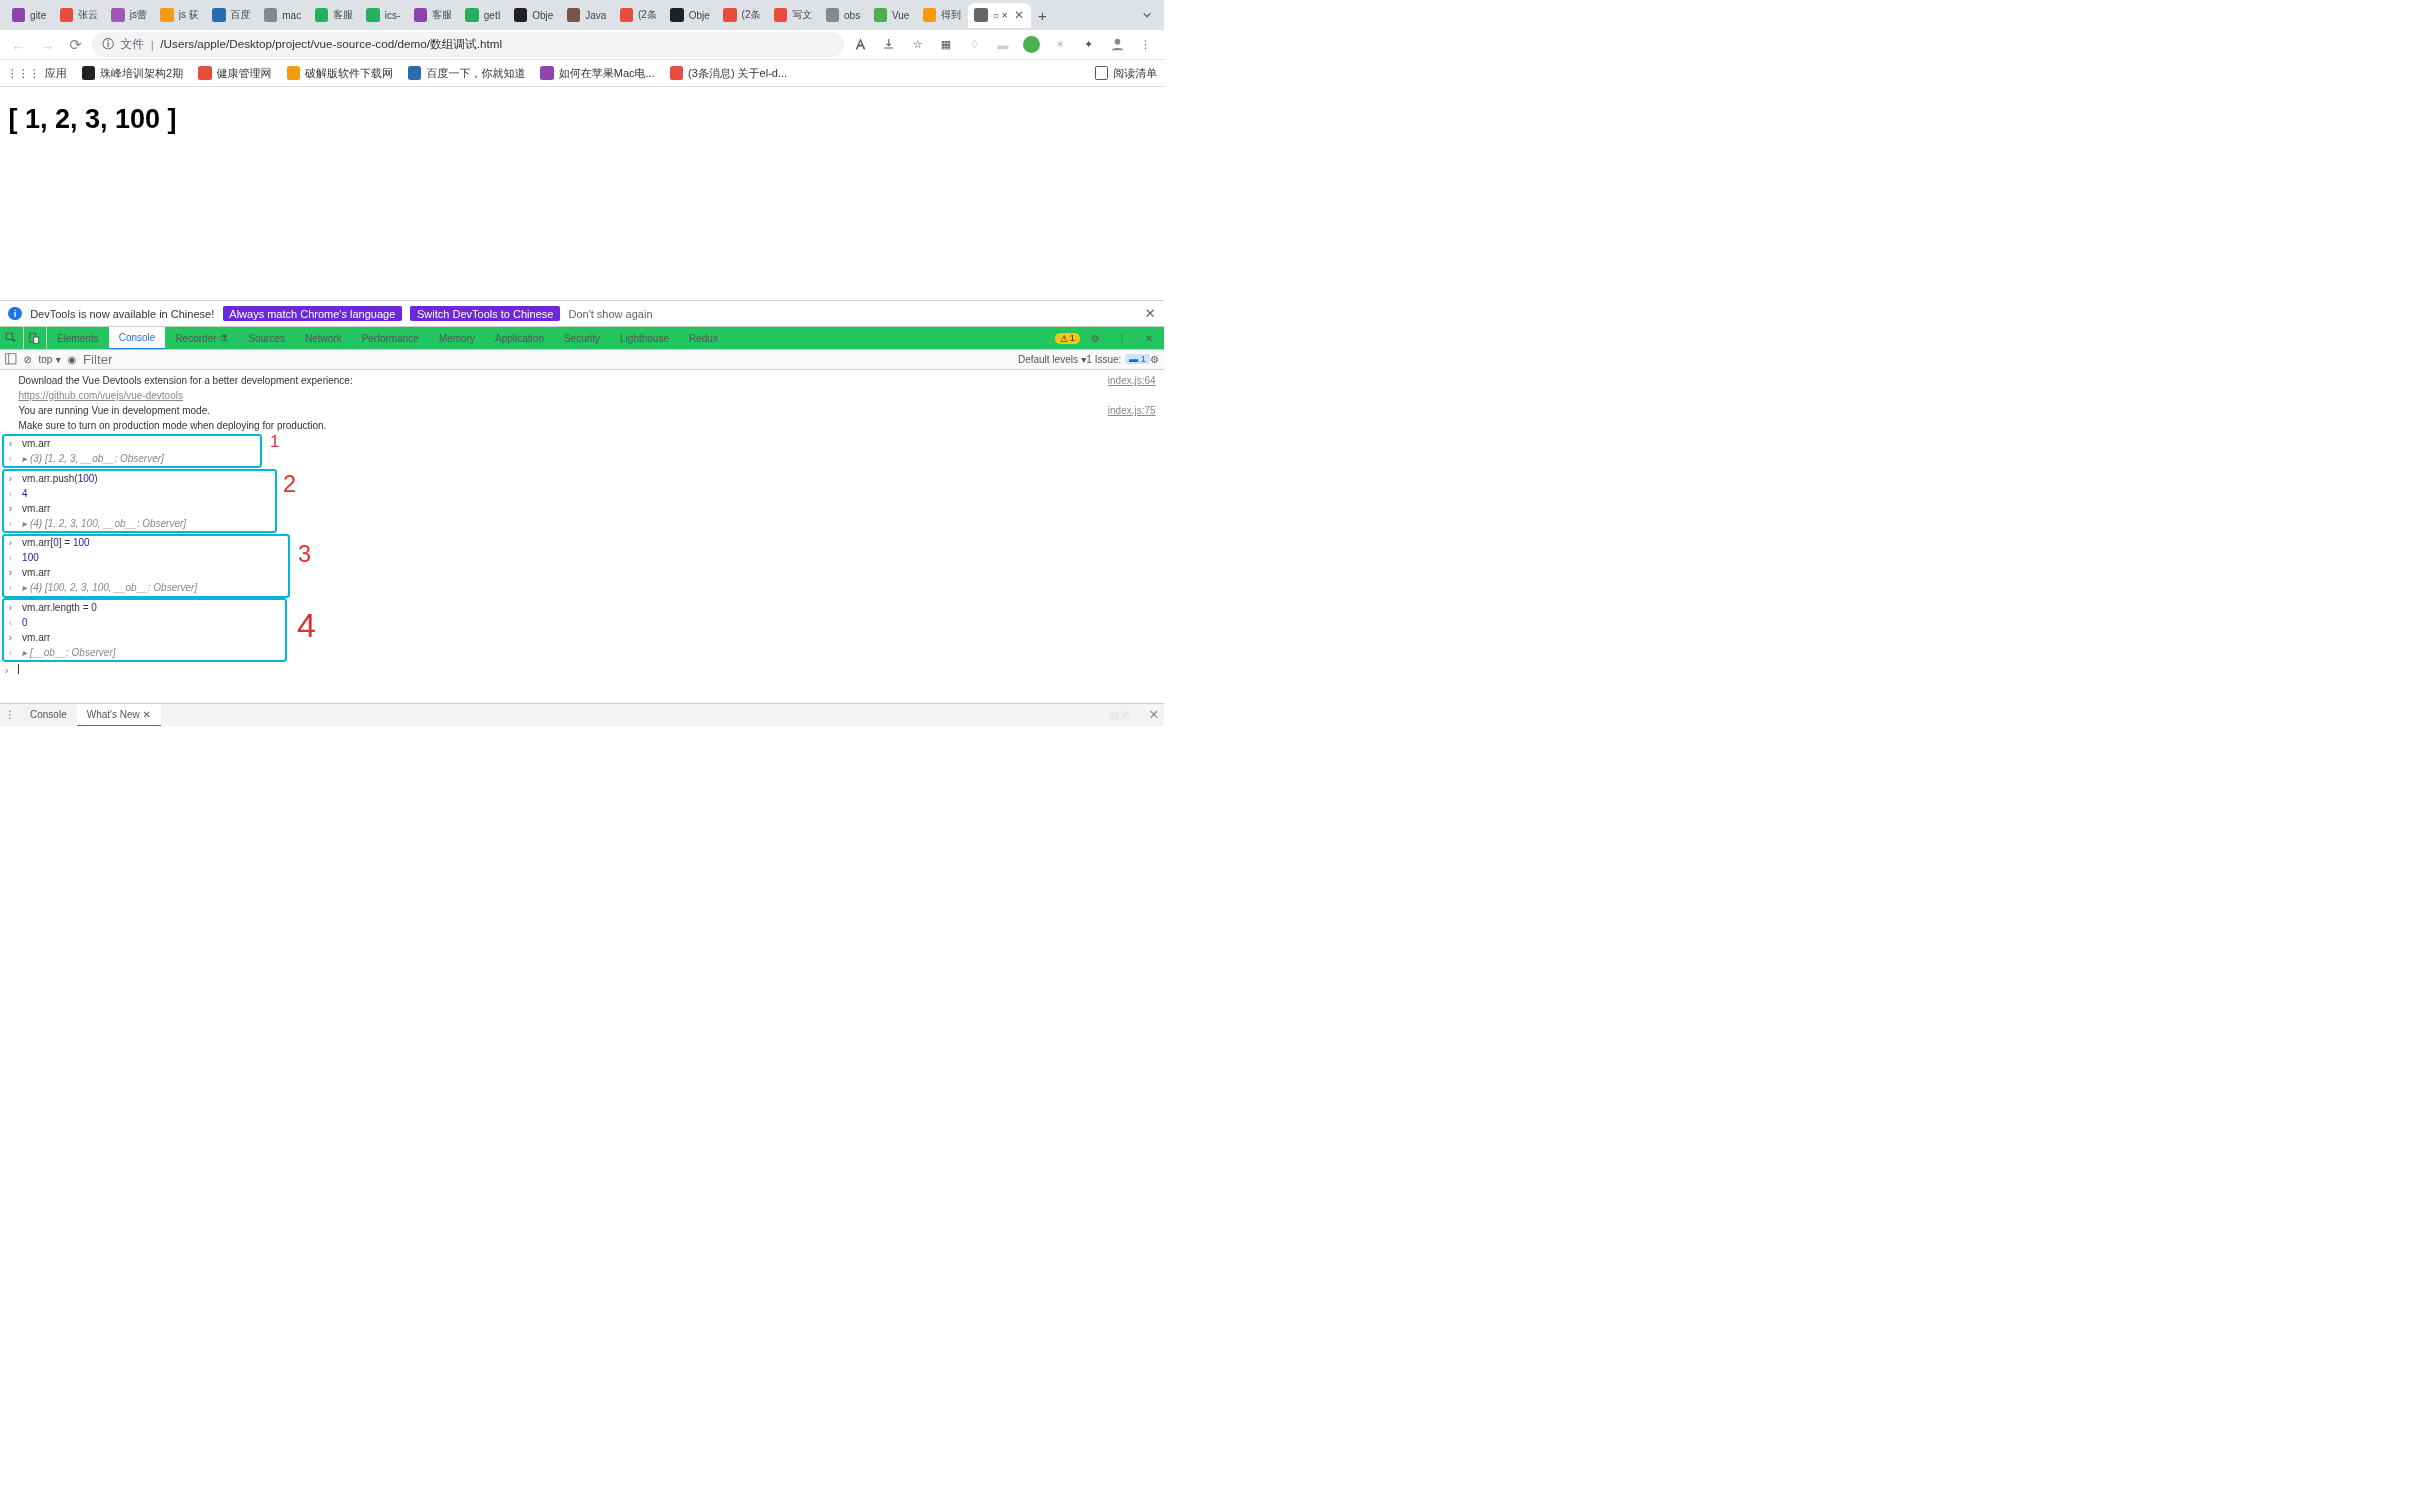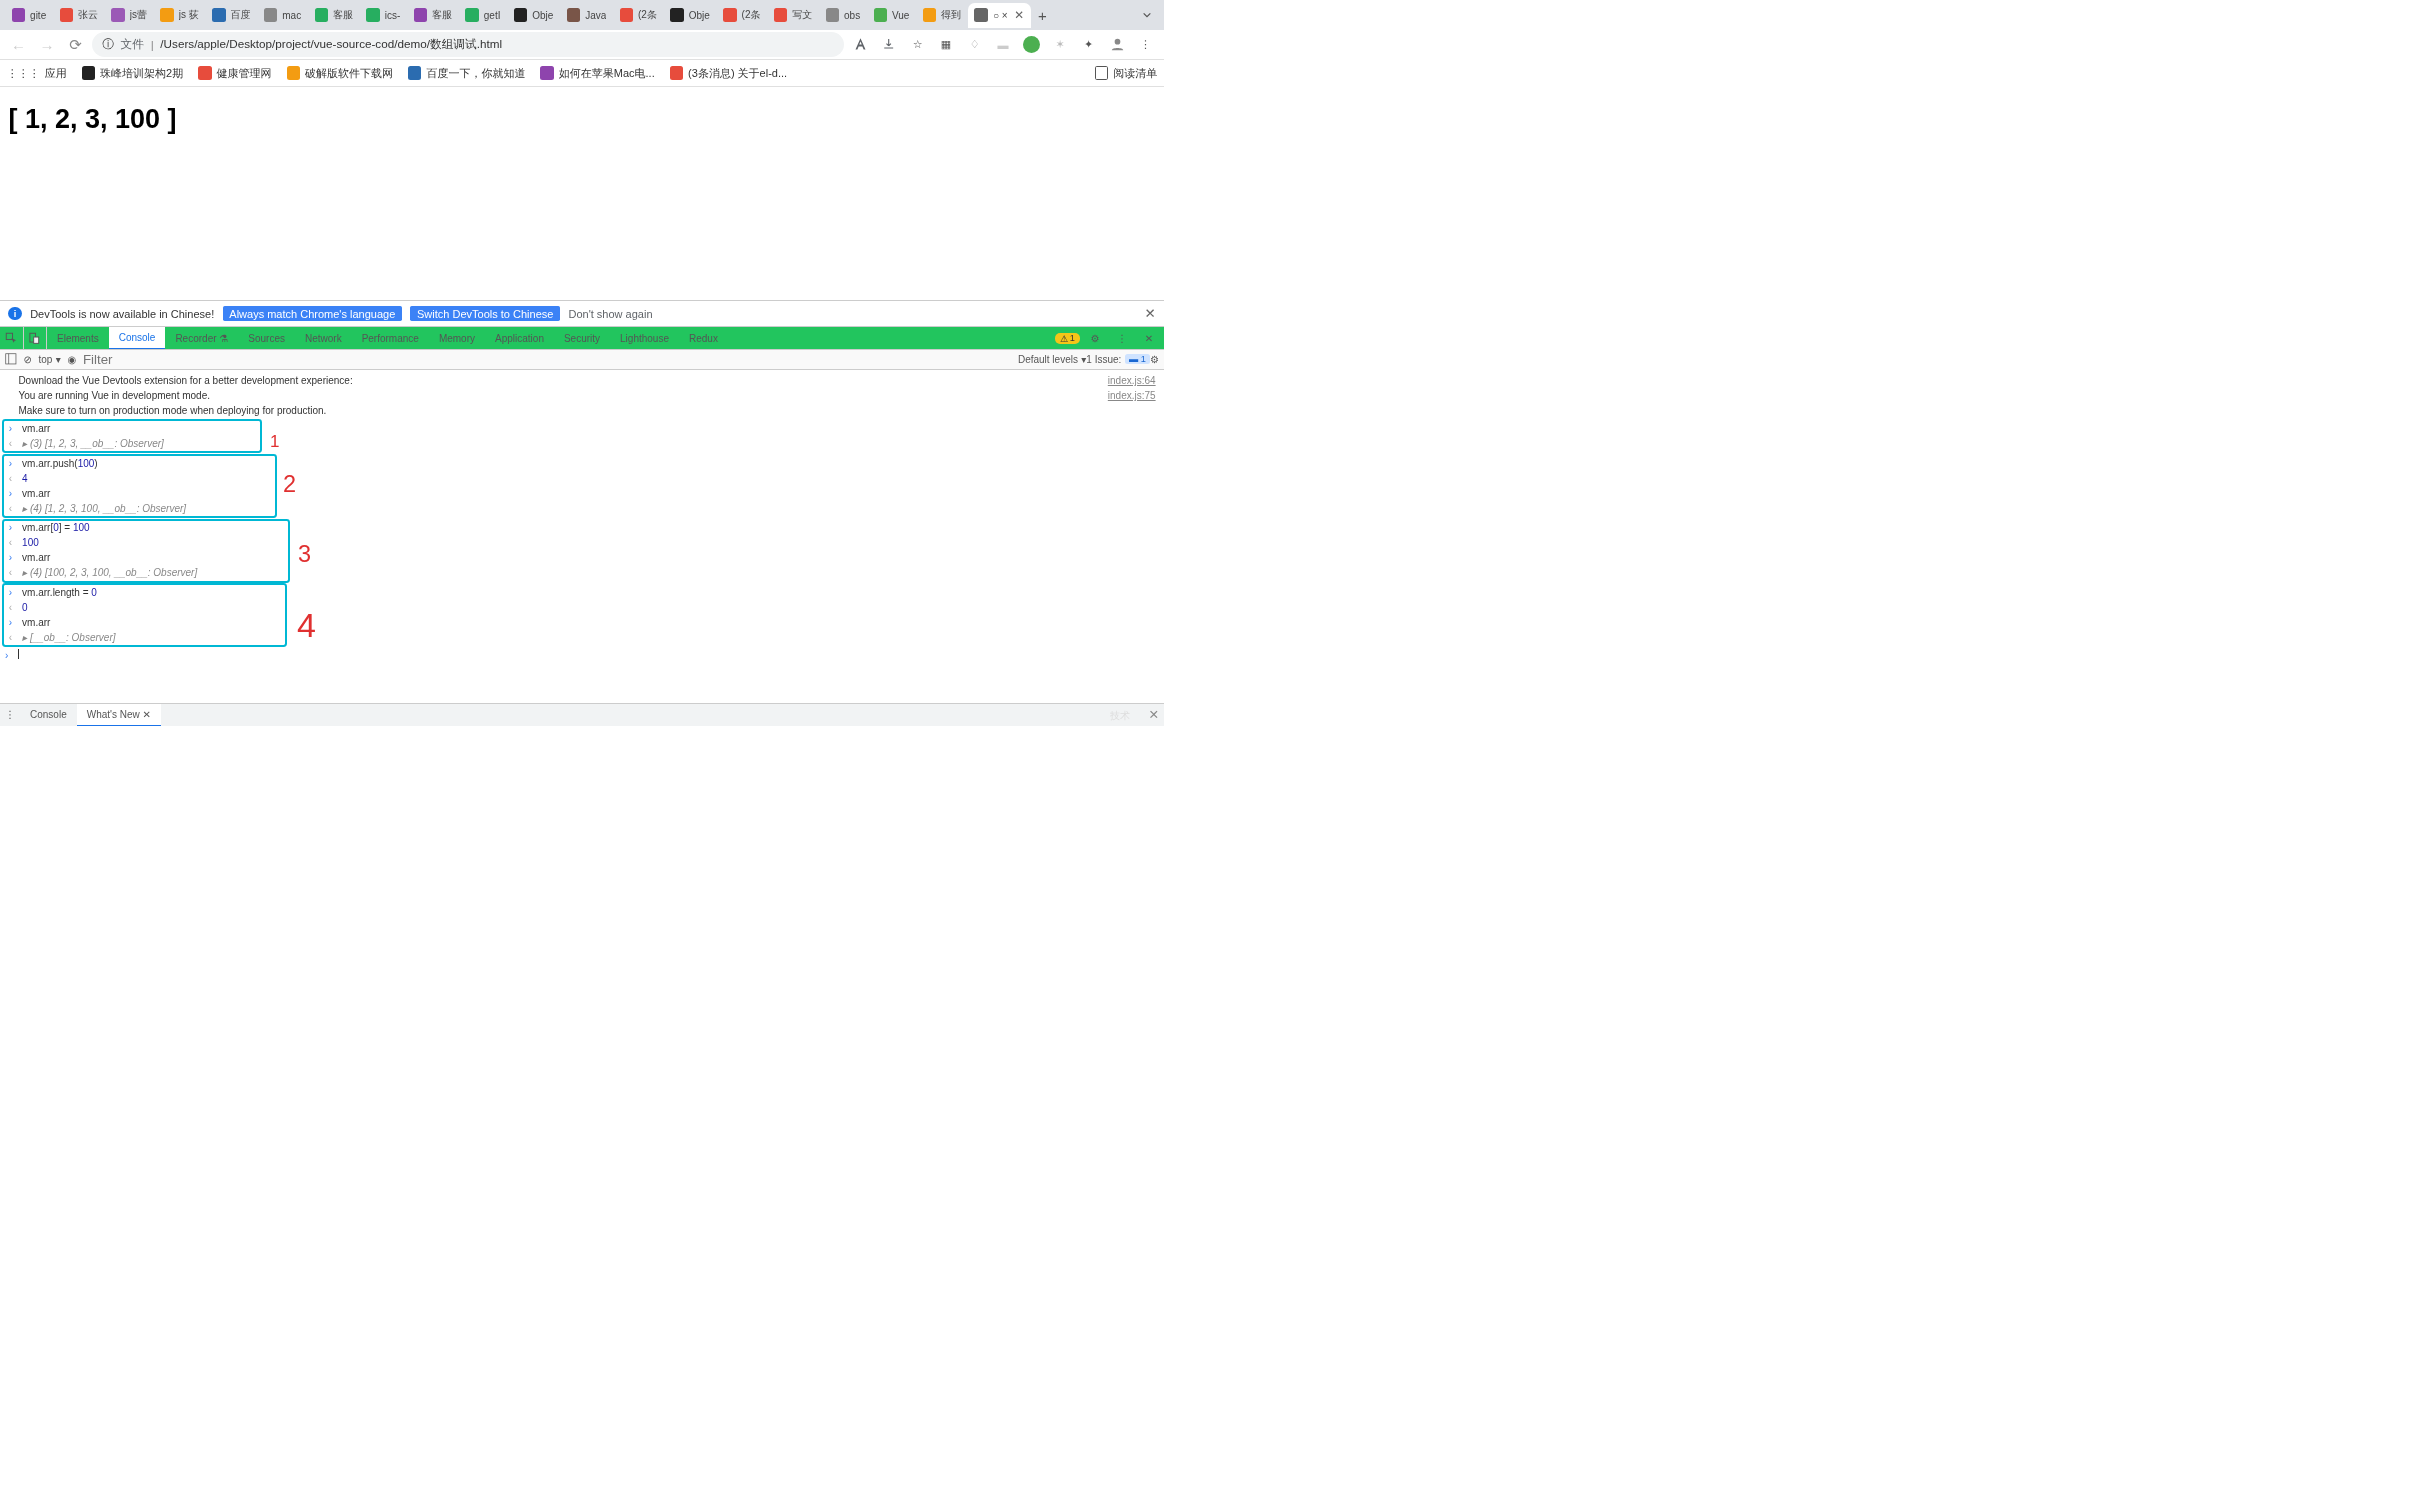--- a/index.html
+++ b/index.html
@@ -30,21 +30,21 @@
     .bookmark .favicon { width: 13.4px; height: 13.4px; border-radius: 2.5px; display:flex;align-items:center;justify-content:center;font-size:8.4px;color:white;}
     .bookmarks .right { margin-left: auto; display:flex;align-items:center;gap:5px;}
     .reading-icon{width:13.4px;height:13.4px;border:1.7px solid #555;border-radius:1.7px;}
 
     
     .page-content { padding: 17px 8.4px; font-size: 27px; font-weight: bold; font-family: Arial,sans-serif;}
 
     
     .devtools-lang-bar { display:flex; align-items:center; gap:8.4px; padding:5px 8.4px; background:#fff; border-top:0.8px solid #ccc;font-size:11px;color:#333;}
     .devtools-lang-bar .info-icon{width:13.4px;height:13.4px;border-radius:50%;background:#1a73e8;color:white;display:flex;align-items:center;justify-content:center;font-size:9.2px;font-weight:bold;}
-    .devtools-lang-bar .blue-btn { background:#3b82f6;color:white;padding:1.7px 6.7px;border-radius:1.7px;cursor:pointer;}
+    .devtools-lang-bar .blue-btn { background:#6d28d9;color:white;padding:1.7px 6.7px;border-radius:1.7px;cursor:pointer;}
     .devtools-lang-bar .dim{color:#5f6368;cursor:pointer;}
     .devtools-lang-bar .close-x{margin-left:auto;cursor:pointer;color:#666;font-size:13.4px;}
 
     .devtools-tabs { display:flex;align-items:center;height:23.5px;border-top:0.8px solid #ccc;border-bottom:0.8px solid #ccc;background:#22c55e;font-size:10px;color:#555;}
     .devtools-tabs .dt-icon{width:23.5px;height:23.5px;display:flex;align-items:center;justify-content:center;cursor:pointer;color:#555;border-right:0.8px solid #ccc;}
     .devtools-tabs .dt-tab{padding:0 10px;height:100%;display:flex;align-items:center;cursor:pointer;}
     .devtools-tabs .dt-tab.active{color:#1a73e8;border-bottom:1.7px solid #1a73e8;background:#fff;}
     .devtools-tabs .dt-right{margin-left:auto;display:flex;align-items:center;gap:3.4px;padding-right:3.4px;}
     .warn-badge{background:#f5c518;color:#333;padding:0 5px;border-radius:5px;font-size:9.2px;display:flex;align-items:center;gap:1.7px;}
 
@@ -311,20 +311,21 @@
         </div>
       <div class="fcell">⚙</div>
     </div>
   </div>
 
   <div class="console-body">
     <div class="console-line">
       <span>Download the Vue Devtools extension for a better development experience:</span>
       <a class="src">index.js:64</a>
     </div>
+    <div class="console-line"><a>https://github.com/vuejs/vue-devtools</a></div>
     <div class="console-line">
       <span>You are running Vue in development mode.</span>
       <a class="src">index.js:75</a>
     </div>
     <div class="console-line"><span>Make sure to turn on production mode when deploying for production.</span></div>
 
     <div class="highlight-box" style="width:260px;margin-left:1.7px;">
       <div class="console-line"><span class="chevron blue">›</span><span>vm.arr</span></div>
       <div class="console-line"><span class="chevron out">‹</span><span class="result-gray">▸ <span>(3) [1, 2, 3, __ob__: Observer]</span></span></div>
     </div>

